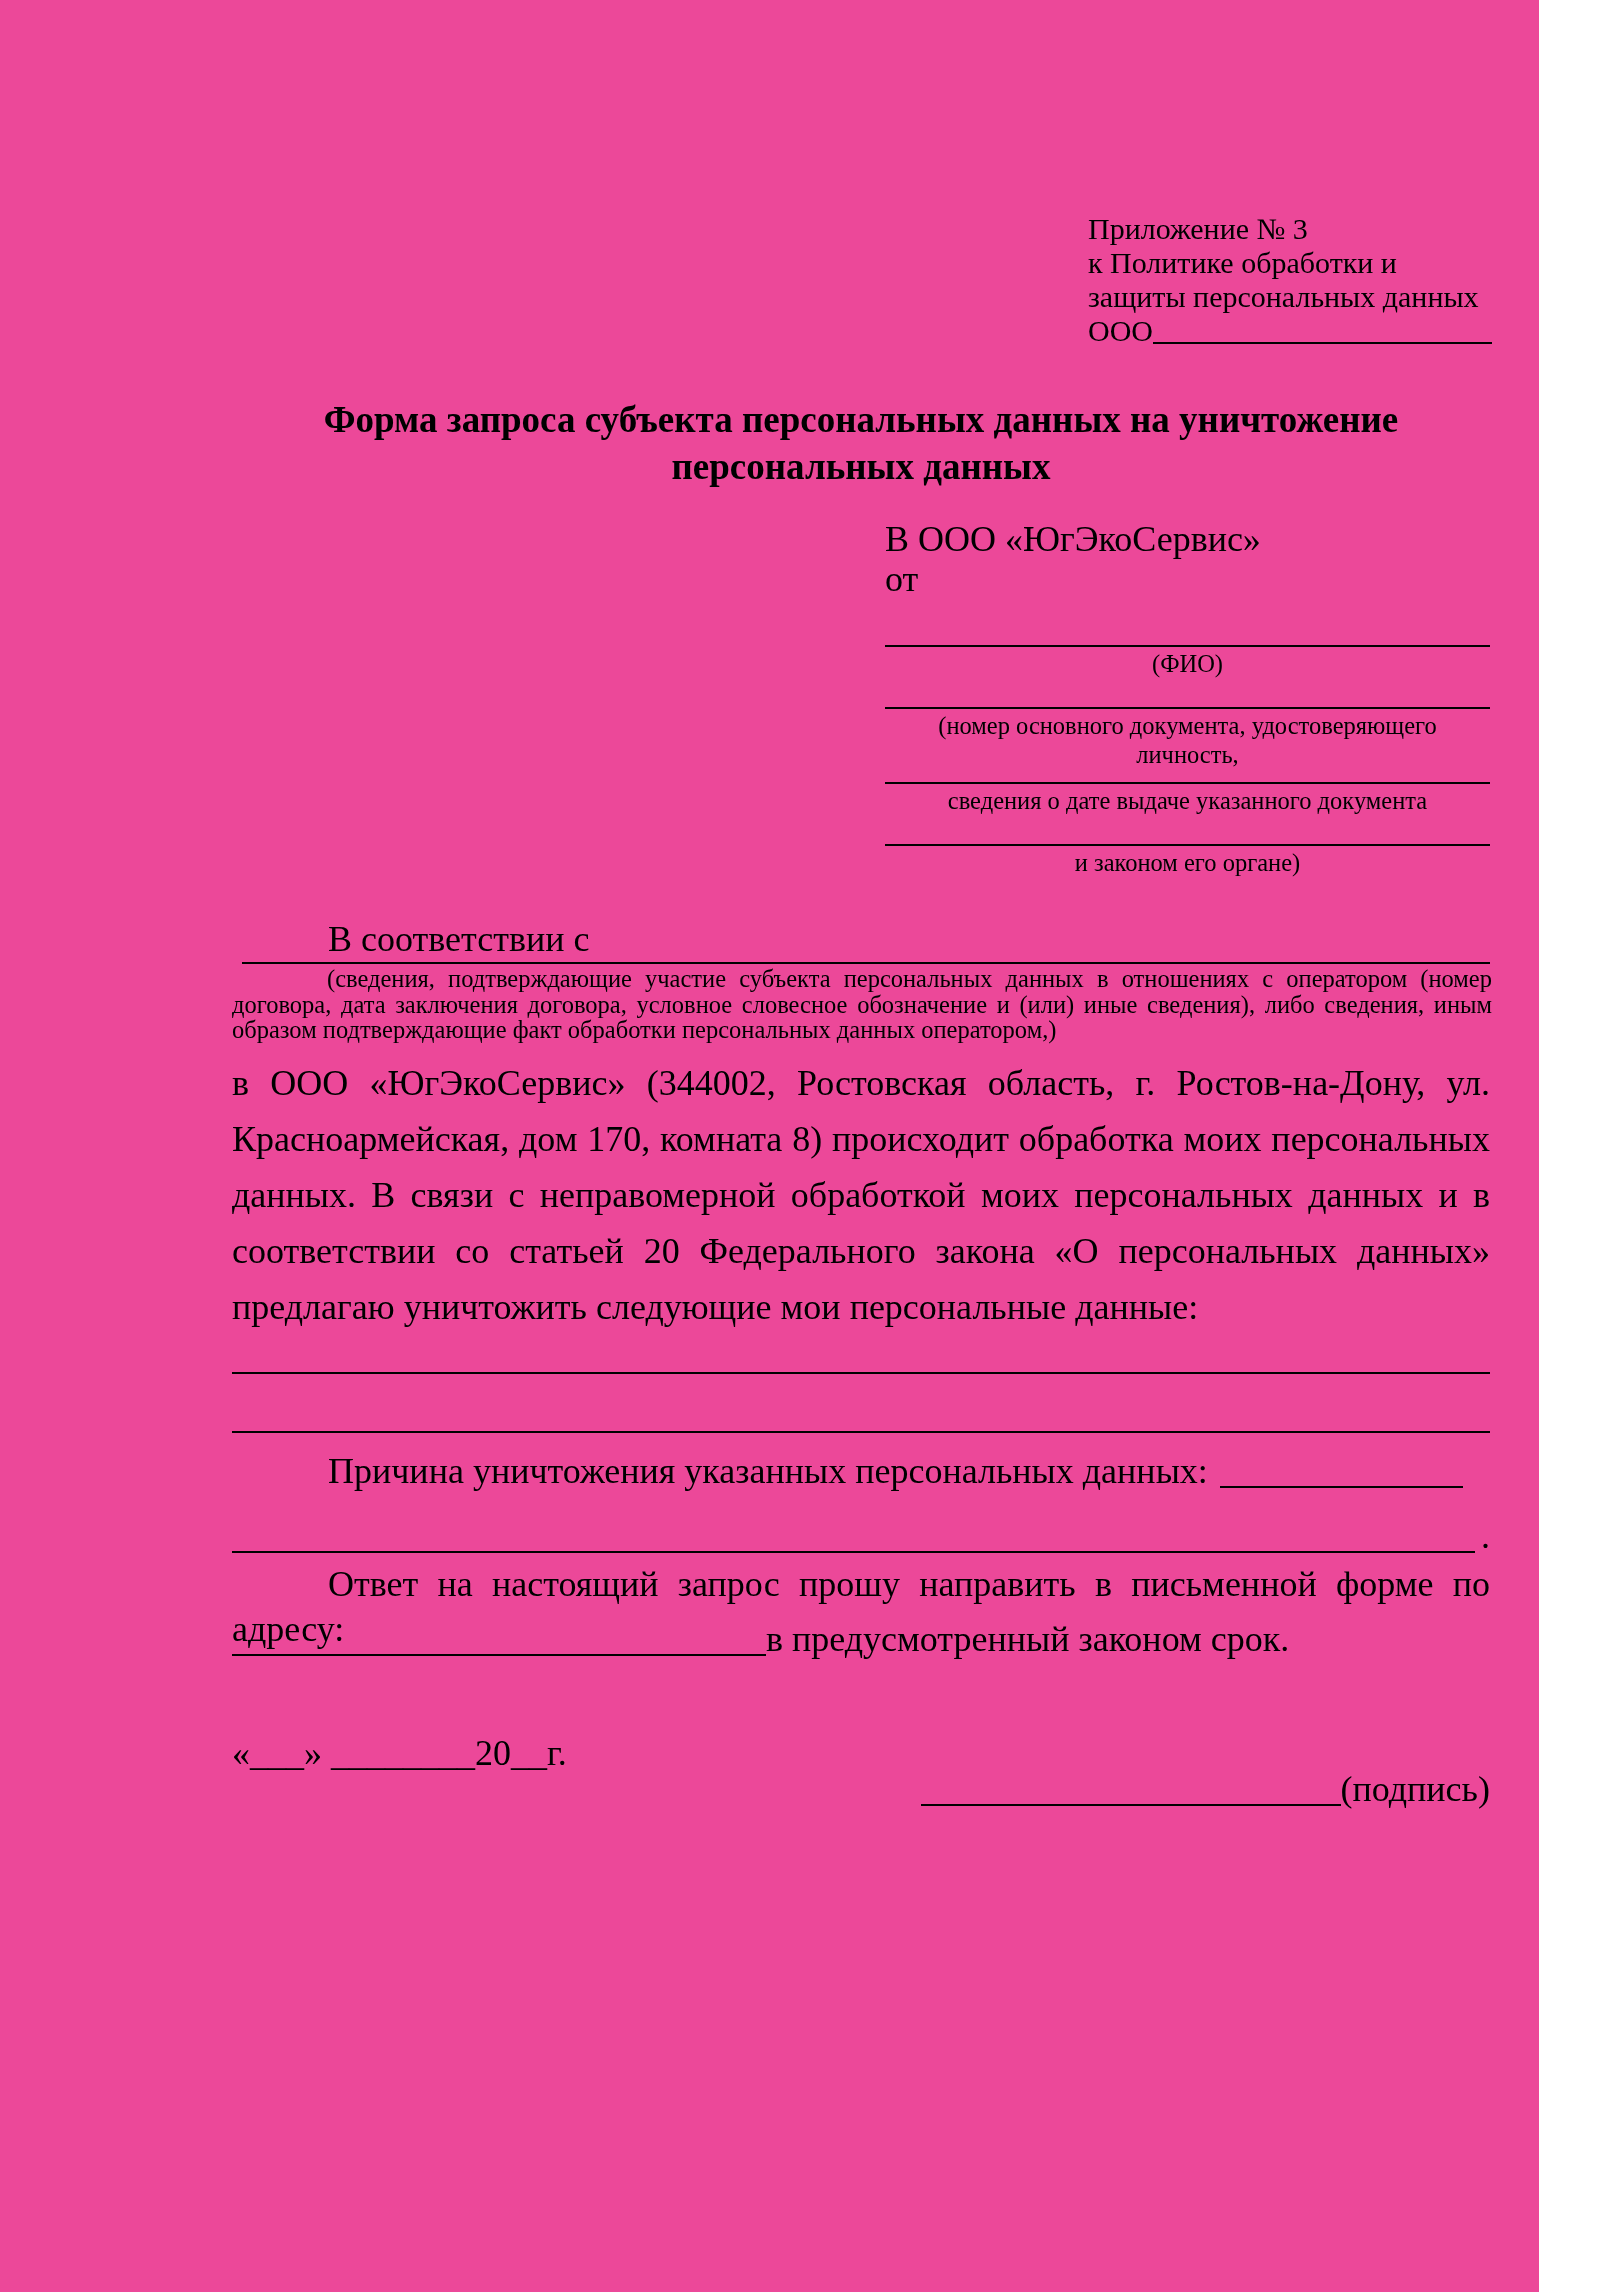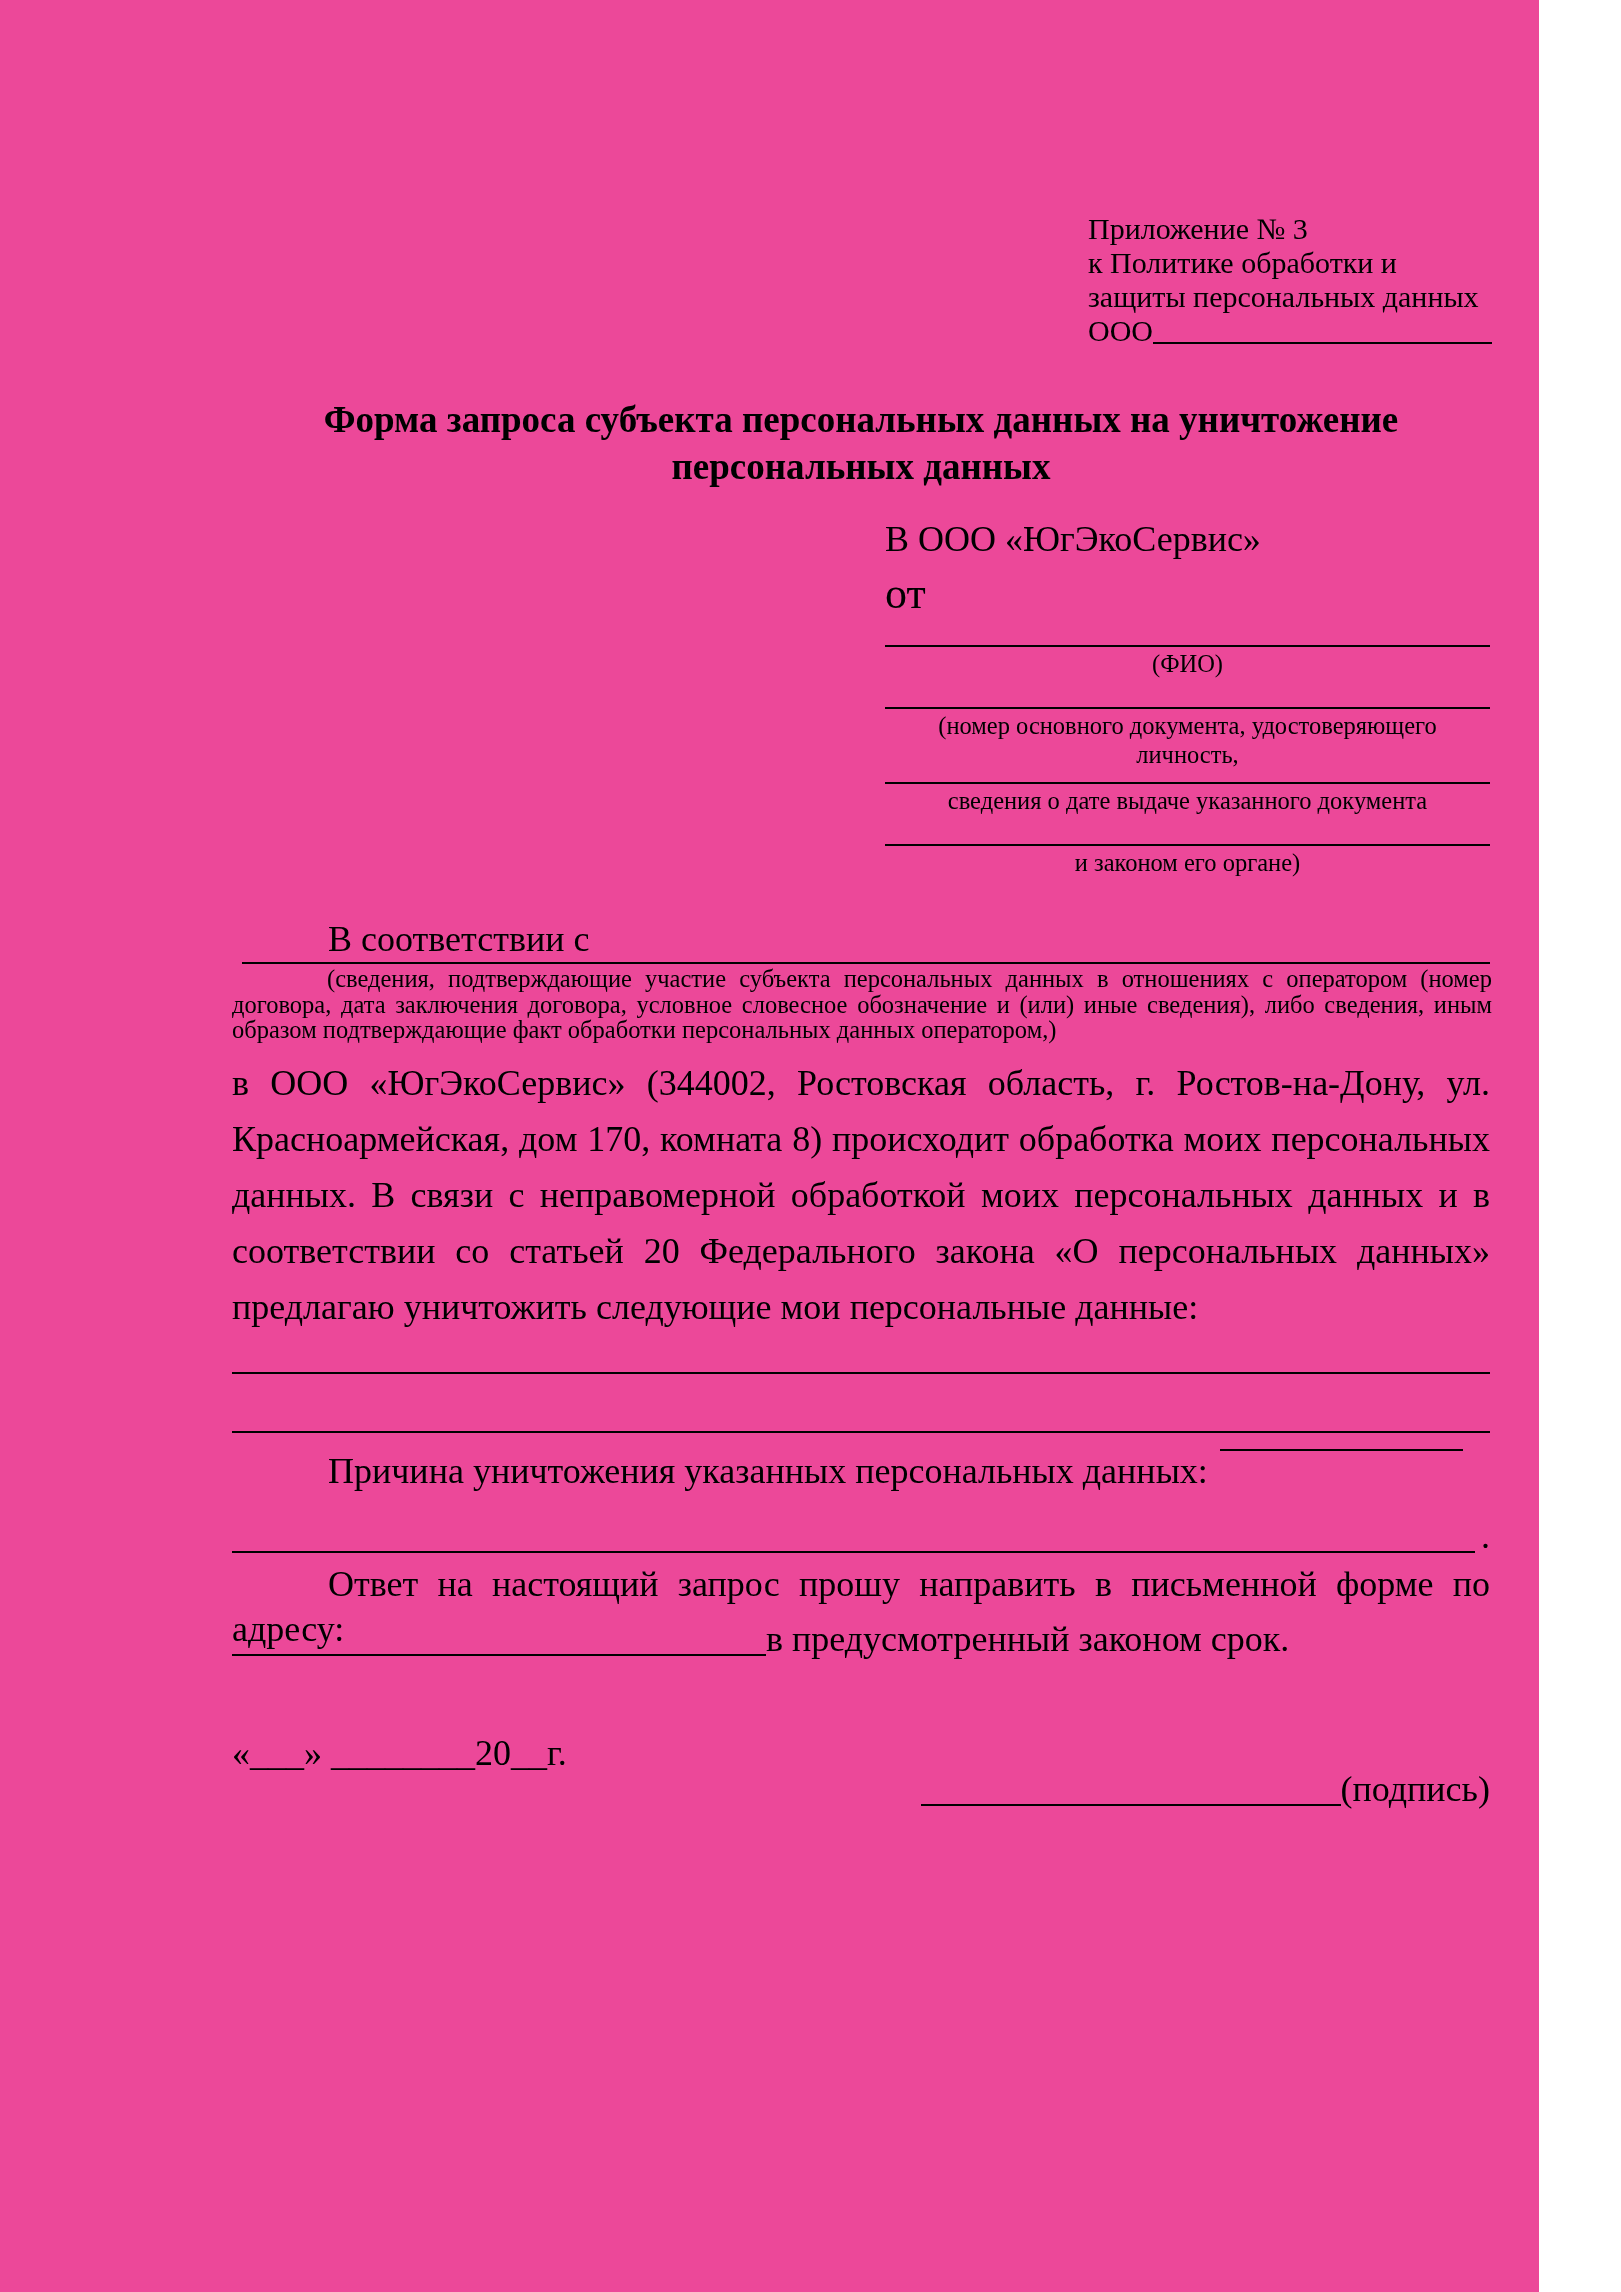--- a/index.html
+++ b/index.html
@@ -24,21 +24,21 @@
 
   
   .doc-title {
     left: 232px; top: 396px; width: 1258px;
     font-size: 37px; line-height: 47px; font-weight: bold;
     text-align: center;
   }
 
   
   .addr-org { left: 885px; top: 518px; width: 627px; font-size: 36px; line-height: 43px; }
-  .addr-from { left: 885px; top: 572px; width: 627px; font-size: 44px; line-height: 43px; }
+  .addr-from { left: 885px; top: 558px; width: 627px; font-size: 36px; line-height: 43px; }
 
   .field-group { left: 885px; width: 605px; }
   .field-rule { border-top: 2.9px solid #000; height: 0; }
   .field-caption { text-align: center; font-size: 24.5px; line-height: 29px; padding-top: 2px; }
 
   
   .accordance-row {
     left: 232px; top: 917px; width: 1258px;
     display: flex; align-items: stretch;
     font-size: 36px; line-height: 45px; flex-direction: column;
@@ -55,21 +55,21 @@
   .body-par {
     left: 232px; top: 1055px; width: 1258px;
     font-size: 36px; line-height: 56px;
     text-align: justify;
   }
 
   .rule-line { left: 232px; width: 1258px; border-top: 2.9px solid #000; height: 0; }
 
   .reason-row {
     left: 232px; top: 1449px; width: 1258px;
-    display: flex; align-items: flex-start;
+    display: flex; align-items: flex-end;
     font-size: 36px; line-height: 45px;
   }
   .reason-row .lead { padding-left: 96px; white-space: nowrap; }
   .reason-row .fill { flex: 1; border-bottom: 2.9px solid #000; margin-bottom: 5.9px; margin-left: 11.8px; margin-right: 27.4px; }
 
   .reason-cont-row {
     left: 232px; top: 1514px; width: 1258px;
     display: flex; align-items: stretch;
     font-size: 36px; line-height: 45px;
   }

